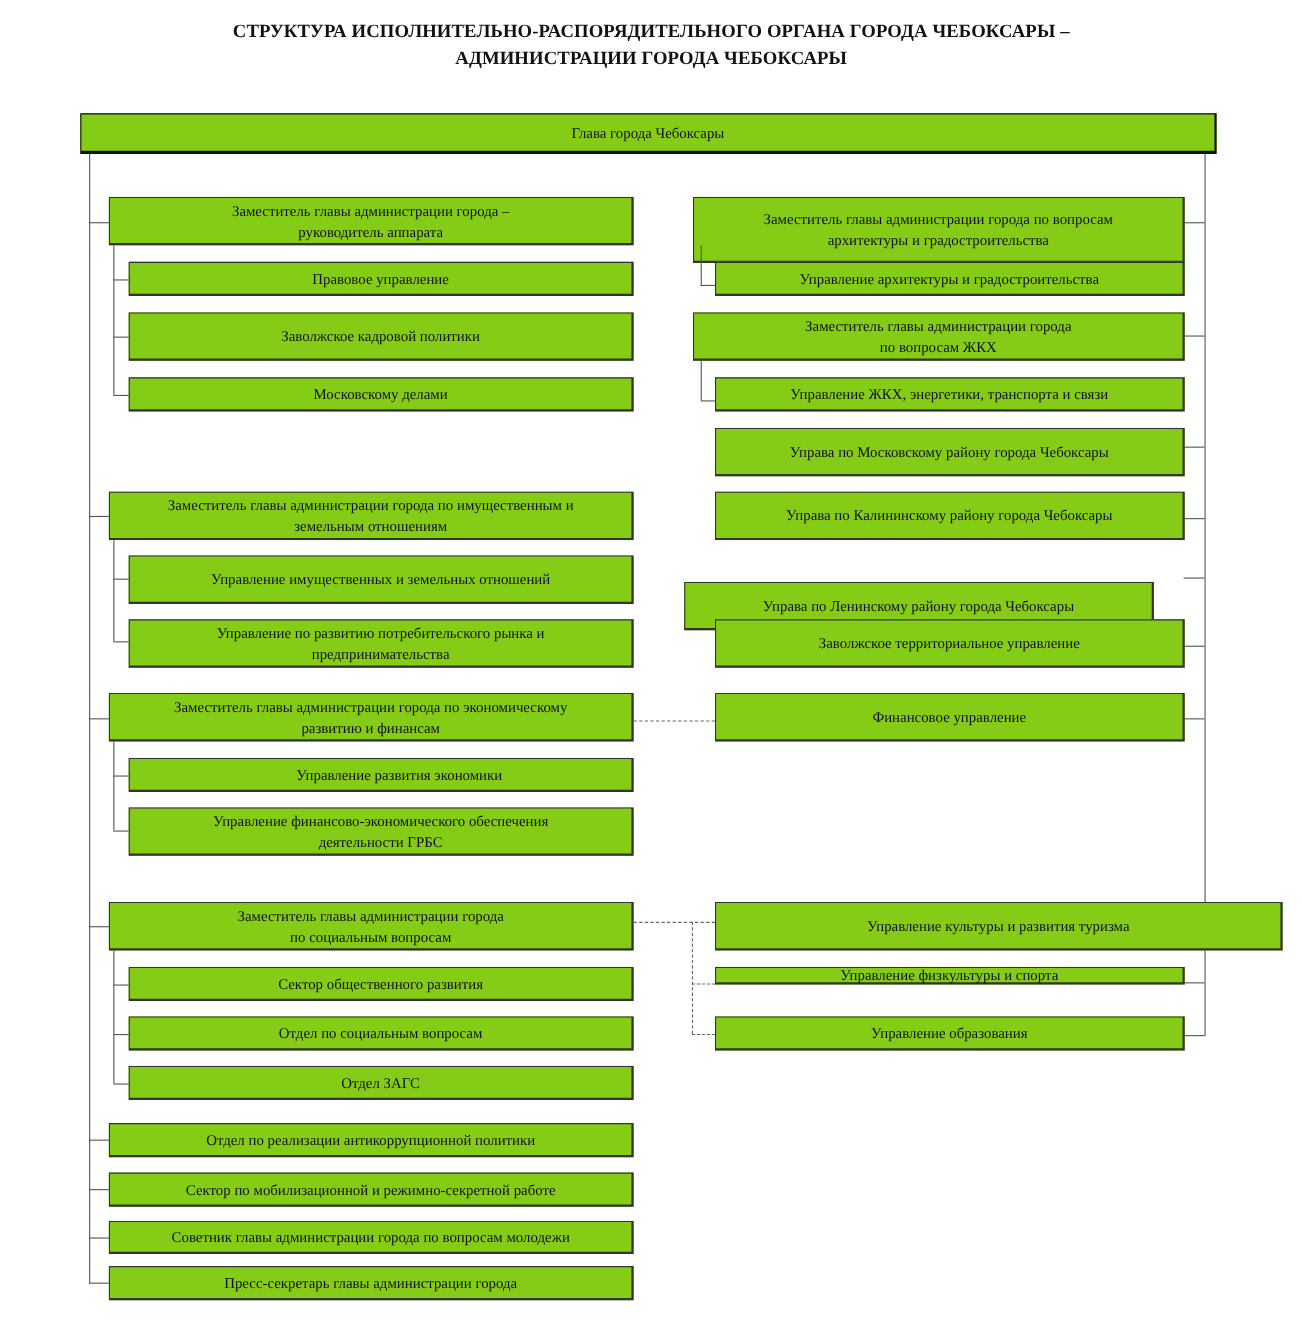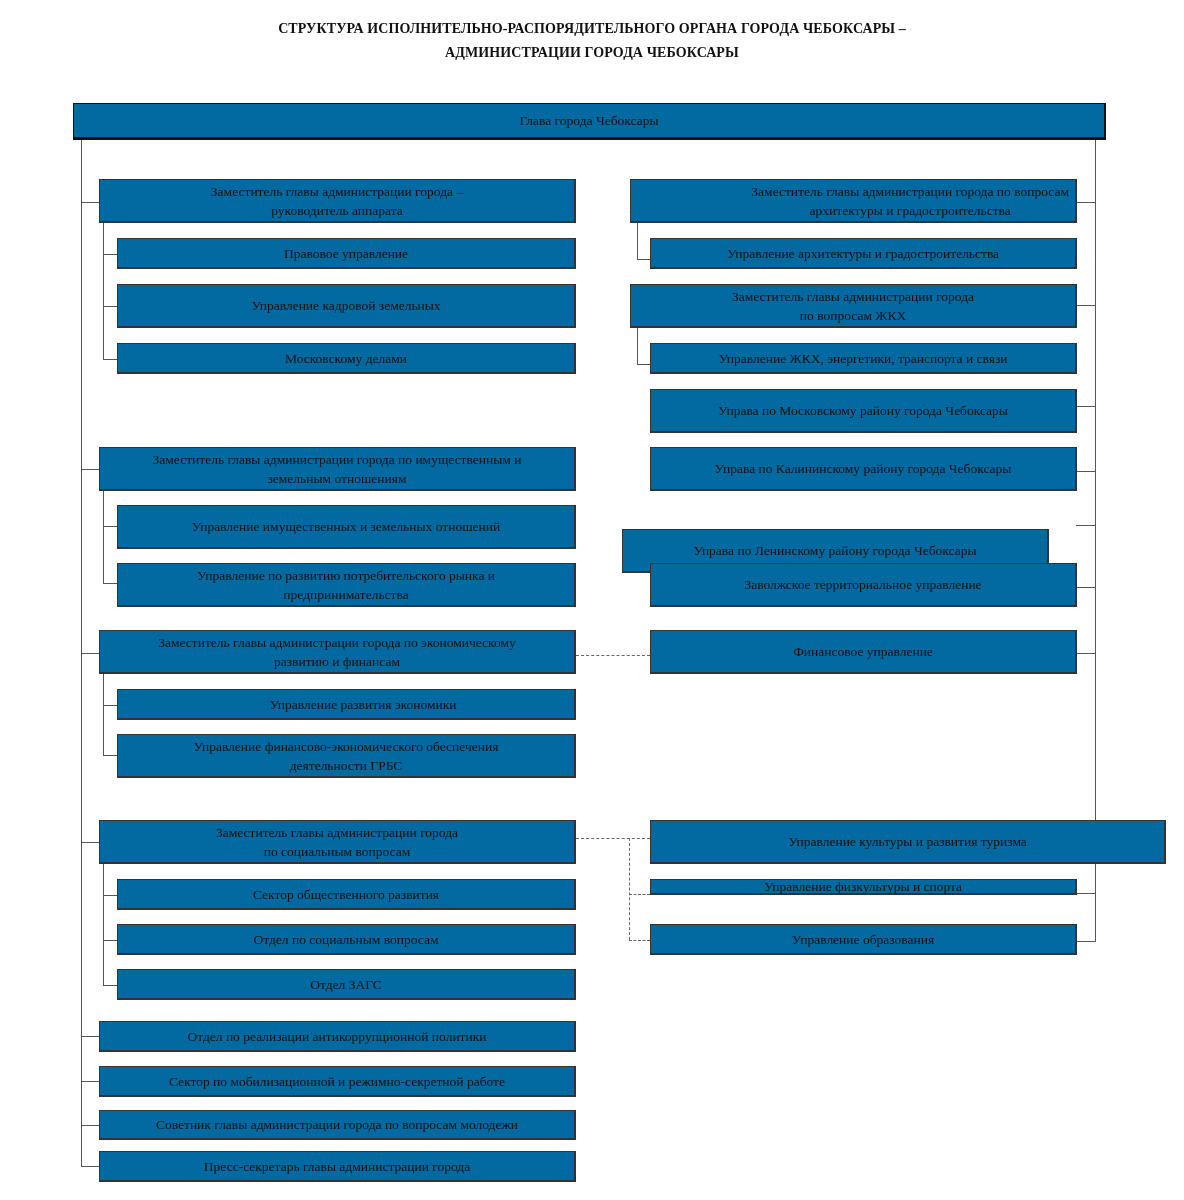--- a/index.html
+++ b/index.html
@@ -1,22 +1,22 @@
 <!DOCTYPE html>
 <html><head>
 <meta charset="utf-8">
 <style>
   html, body { margin:0; padding:0; background:#ffffff; }
   body { width:1184px; height:1200px; position:relative; overflow:hidden;
          font-family:"Liberation Serif","DejaVu Serif",serif; color:#111; }
   .title { position:absolute; left:0; width:1184px; text-align:center;
-           font-weight:bold; font-size:14px; letter-spacing:0.1px; line-height:22px; }
+           font-weight:bold; font-size:17px; letter-spacing:0.1px; line-height:22px; }
   .box { position:absolute; box-sizing:border-box; border:1px solid #333;
          border-right:2px solid #333; border-bottom:2px solid #333;
-         background:#0369a1; display:flex; align-items:center; justify-content:center;
+         background:#84cc16; display:flex; align-items:center; justify-content:center;
          text-align:center; font-size:13.5px; line-height:19px; padding:0 6px; }
   .box.top { border:1px solid #111; border-right:2px solid #111; border-bottom:3px solid #111; }
   .line { position:absolute; background:#555; }
   .h { height:1px; }
   .v { width:1px; }
   .dh { position:absolute; height:0; border-top:1px dashed #666; }
   .dv { position:absolute; width:0; border-left:1px dashed #666; }
   .txt { white-space:pre-line; }
 </style>
 </head>
@@ -37,21 +37,21 @@
   <span class="txt">Заместитель главы администрации города –
 руководитель  аппарата</span>
 </div>
 <div class="line v" style="left:103px; top:223px; height:136px;"></div>
 <div class="line h" style="left:103px; top:254px; width:14px;"></div>
 <div class="box" style="left:117px; top:238px; width:459px; height:31px;">
   <span>Правовое управление</span>
 </div>
 <div class="line h" style="left:103px; top:306px; width:14px;"></div>
 <div class="box" style="left:117px; top:284px; width:459px; height:44px;">
-  <span>Управление кадровой земельных</span>
+  <span>Заволжское кадровой политики</span>
 </div>
 <div class="line h" style="left:103px; top:359px; width:14px;"></div>
 <div class="box" style="left:117px; top:343px; width:459px; height:31px;">
   <span>Московскому делами</span>
 </div>
 
 <div class="line h" style="left:81px; top:469px; width:18px;"></div>
 <div class="box" style="left:99px; top:447px; width:477px; height:44px;">
   <span class="txt">Заместитель главы администрации города по имущественным и
 земельным отношениям</span>
@@ -120,21 +120,21 @@
 <div class="line h" style="left:81px; top:1125px; width:18px;"></div>
 <div class="box" style="left:99px; top:1110px; width:477px; height:30px;">
   <span>Советник главы администрации города  по вопросам молодежи</span>
 </div>
 <div class="line h" style="left:81px; top:1166px; width:18px;"></div>
 <div class="box" style="left:99px; top:1151px; width:477px; height:31px;">
   <span>Пресс-секретарь главы администрации города</span>
 </div>
 
 <div class="line h" style="left:1076px; top:202px; width:19px;"></div>
-<div class="box" style="left:630px; top:179px; width:447px; height:44px;justify-content:flex-end;">
+<div class="box" style="left:630px; top:179px; width:447px; height:60px;">
   <span class="txt">Заместитель главы администрации города по вопросам
 архитектуры и градостроительства</span>
 </div>
 <div class="line v" style="left:637px; top:223px; height:37px;"></div>
 <div class="line h" style="left:637px; top:259px; width:13px;"></div>
 <div class="box" style="left:650px; top:238px; width:427px; height:31px;">
   <span>Управление архитектуры и градостроительства</span>
 </div>
 
 <div class="line h" style="left:1076px; top:305px; width:19px;"></div>

